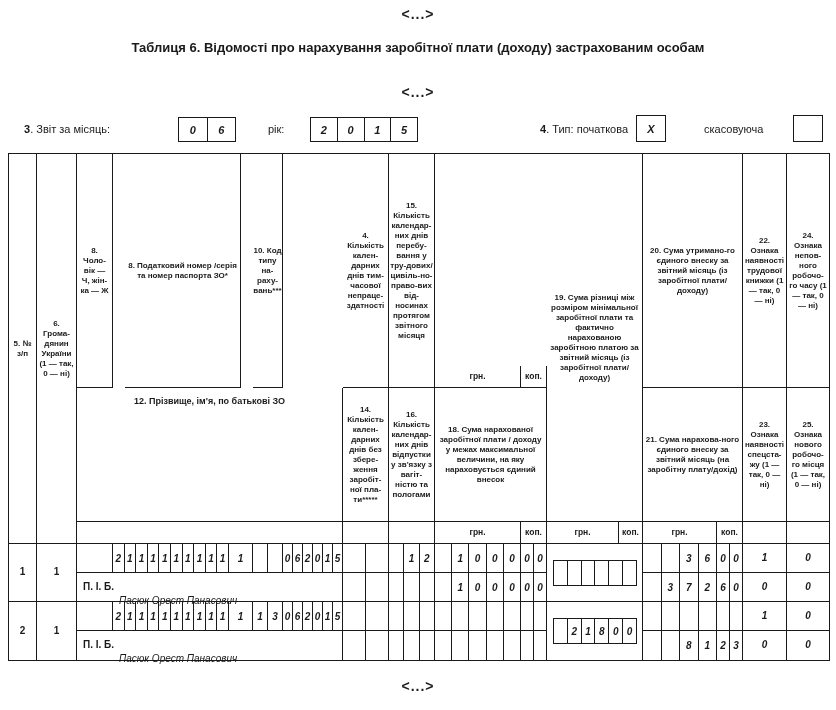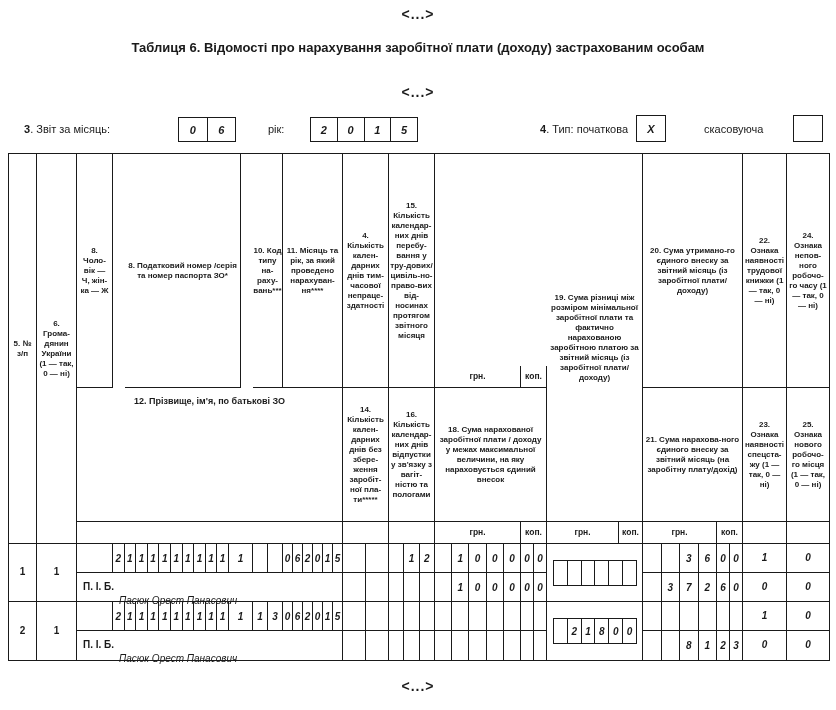--- a/index.html
+++ b/index.html
@@ -64,21 +64,20 @@
   <div class="rline" style="left:704px;top:123px;text-align:center;">скасовуюча</div>
   <div class="inbox" style="left:793px;top:115px;width:30px;height:27px;"></div>
 
   <div class="tbl">
 
     <div class="cell" style="left:0px;top:0px;width:28px;height:390px;">5. № з/п</div>
     <div class="cell" style="left:28px;top:0px;width:40px;height:390px;">6. Грома-дянин України (1 — так, 0 — ні)</div>
     <div class="cell" style="left:68px;top:0px;width:36px;height:234px;">8. Чоло-вік — Ч, жін-ка — Ж</div>
     <div class="cell" style="left:104px;top:0px;width:116px;height:234px;margin-left:12px;">8. Податковий номер /серія та номер паспорта ЗО*</div>
     <div class="cell" style="left:244px;top:0px;width:30px;height:234px;padding:1px;">10. Код типу на-раху-вань***</div>
-    <div class="cell" style="left:274px;top:0px;width:60px;height:234px;">11. Місяць та рік, за який проведено нарахуван-ня****</div>
     <div class="cell" style="left:334px;top:0px;width:46px;height:234px;">4. Кількість кален-дарних днів тим-часової непраце-здатності</div>
     <div class="cell" style="left:380px;top:0px;width:46px;height:234px;padding:1px;">15. Кількість календар-них днів перебу-вання у тру-дових/ цивіль-но-право-вих від-носинах протягом звітного місяця</div>
     <div class="cell gk" style="left:426px;top:212px;width:86px;height:22px;">грн.</div>
     <div class="cell gk" style="left:512px;top:212px;width:26px;height:22px;">коп.</div>
     <div class="cell" style="left:538px;top:0px;width:96px;height:368px;">19. Сума різниці між розміром мінімальної заробітної плати та фактично нарахованою заробітною платою за звітний місяць (із заробітної плати/доходу)</div>
     <div class="cell" style="left:634px;top:0px;width:100px;height:234px;">20. Сума утримано-го єдиного внеску за звітний місяць (із заробітної плати/доходу)</div>
     <div class="cell" style="left:734px;top:0px;width:44px;height:234px;">22. Ознака наявності трудової книжки (1 — так, 0 — ні)</div>
     <div class="cell nbr" style="left:778px;top:0px;width:42px;height:234px;">24. Ознака непов-ного робочо-го часу (1 — так, 0 — ні)</div>
 
     <div class="cell" style="left:68px;top:234px;width:266px;height:134px;align-items:flex-start;padding-top:8px;font-size:9px;">12. Прізвище, ім'я, по батькові ЗО</div>

